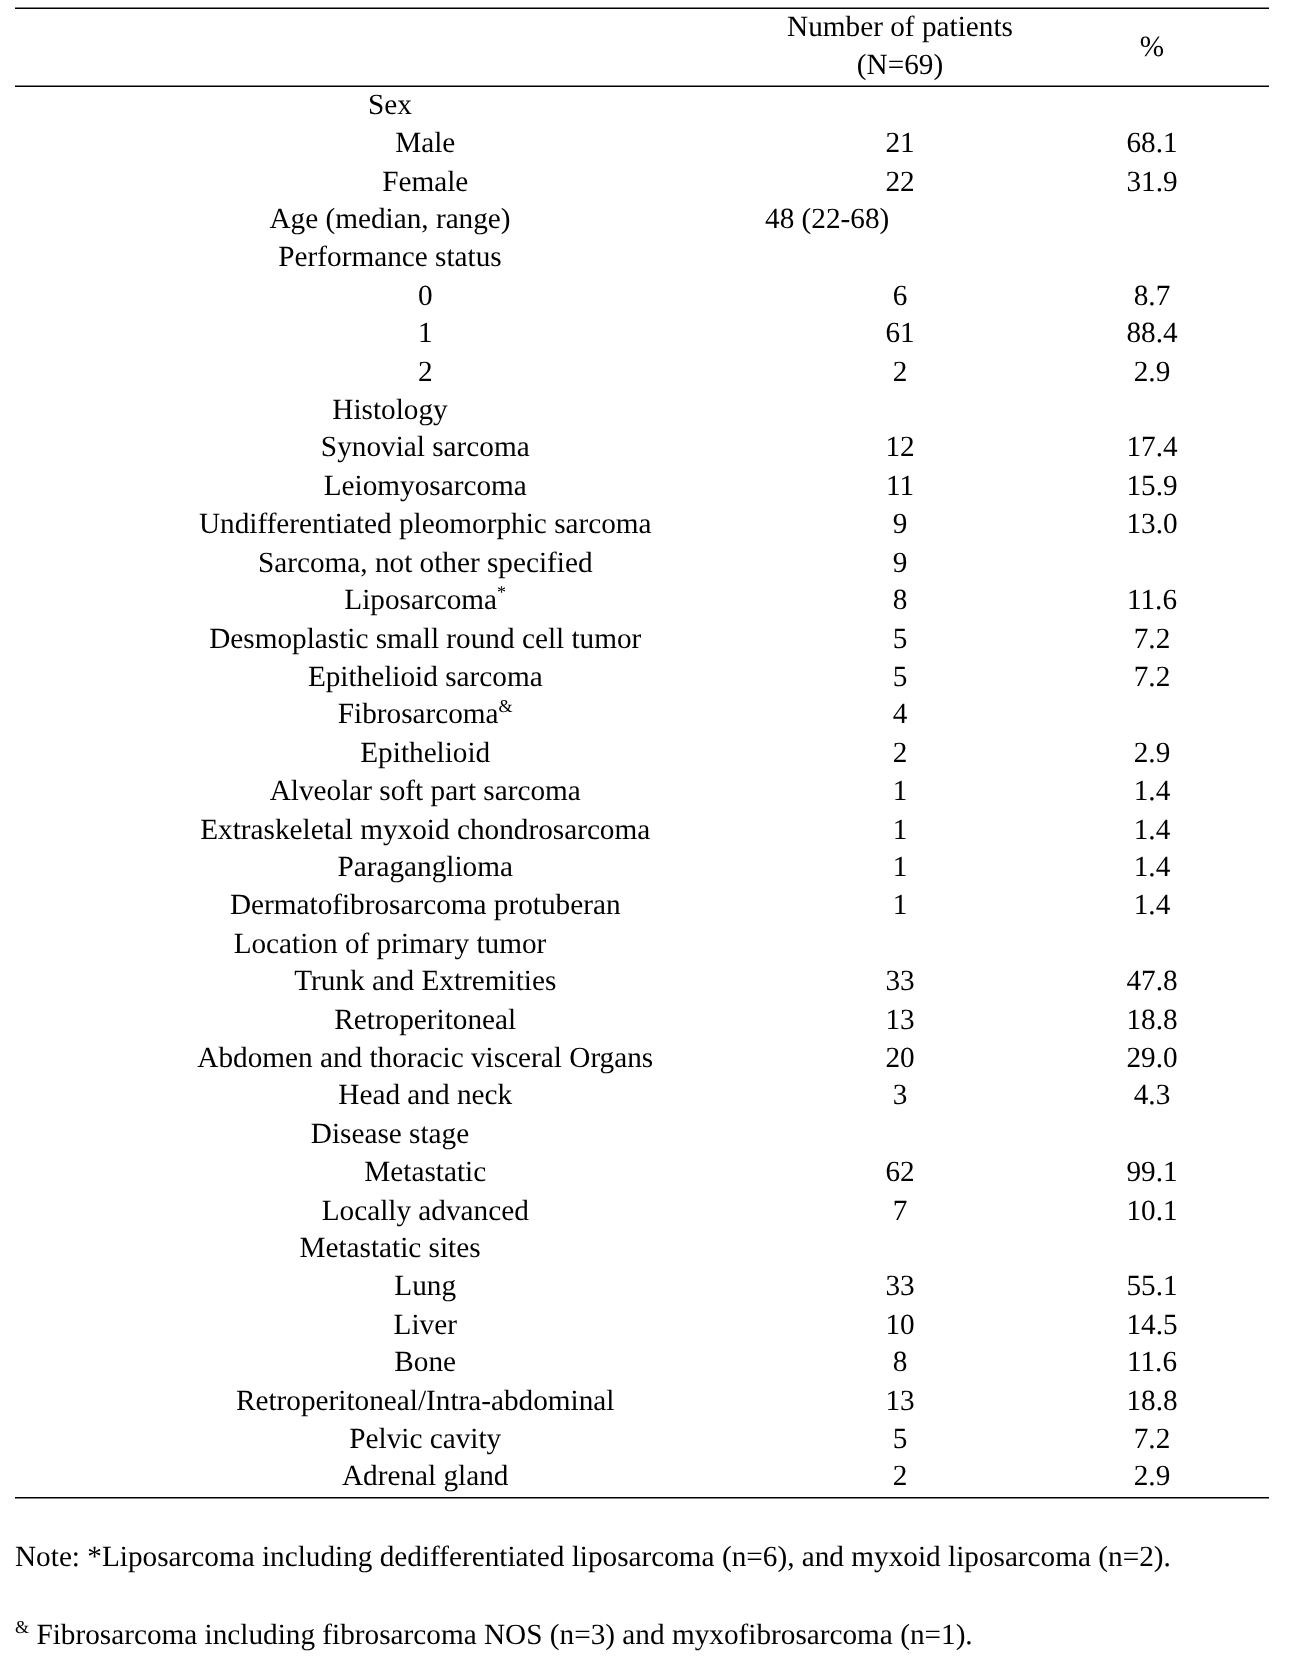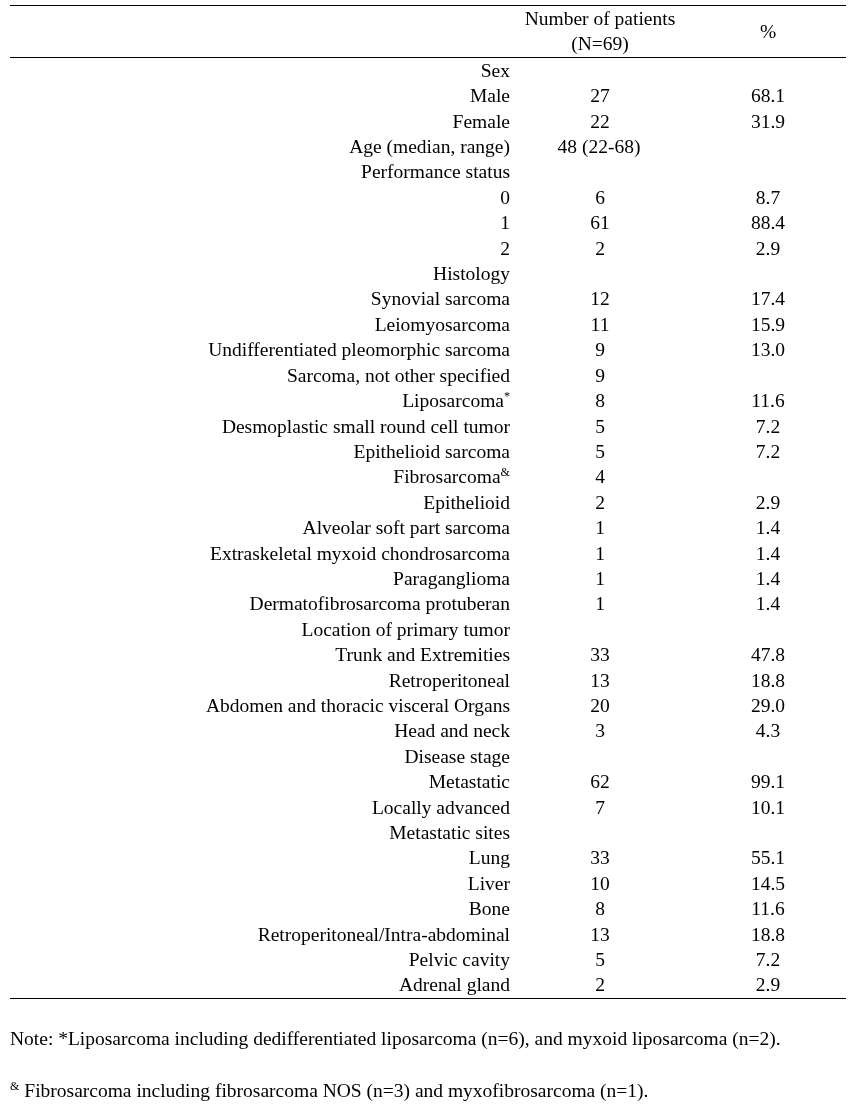--- a/index.html
+++ b/index.html
@@ -58,27 +58,27 @@
     padding: 0;
     height: 25.4px;
     vertical-align: middle;
     border: none;
     white-space: nowrap;
   }
   table.chars tbody tr.last-row td {
     border-bottom: 1.6px solid #000;
   }
 
-  td.label      { text-align: right; padding-left: 24px; }
+  td.label      { text-align: center; padding-left: 24px; }
   td.label.sub  { padding-left: 47px; }
   td.num        { text-align: center; }
   td.pct        { text-align: center; }
 
   
-  td.num.age    { text-align: center; padding-right: 2px; }
+  td.num.age    { text-align: left; padding-right: 2px; }
 
   sup.mark {
     font-size: 0.62em;
     vertical-align: super;
     line-height: 0;
   }
 
   
   .notes {
     position: absolute;
@@ -115,21 +115,21 @@
         </tr>
       </thead>
       <tbody id="table-body">
           <tr>
             <td class="label"><span>Sex</span></td>
             <td class="num"></td>
             <td class="pct"></td>
           </tr>
           <tr>
             <td class="label sub"><span>Male</span></td>
-            <td class="num">27</td>
+            <td class="num">21</td>
             <td class="pct">68.1</td>
           </tr>
           <tr>
             <td class="label sub"><span>Female</span></td>
             <td class="num">22</td>
             <td class="pct">31.9</td>
           </tr>
           <tr>
             <td class="label"><span>Age (median, range)</span></td>
             <td class="num age">48 (22-68)</td>

